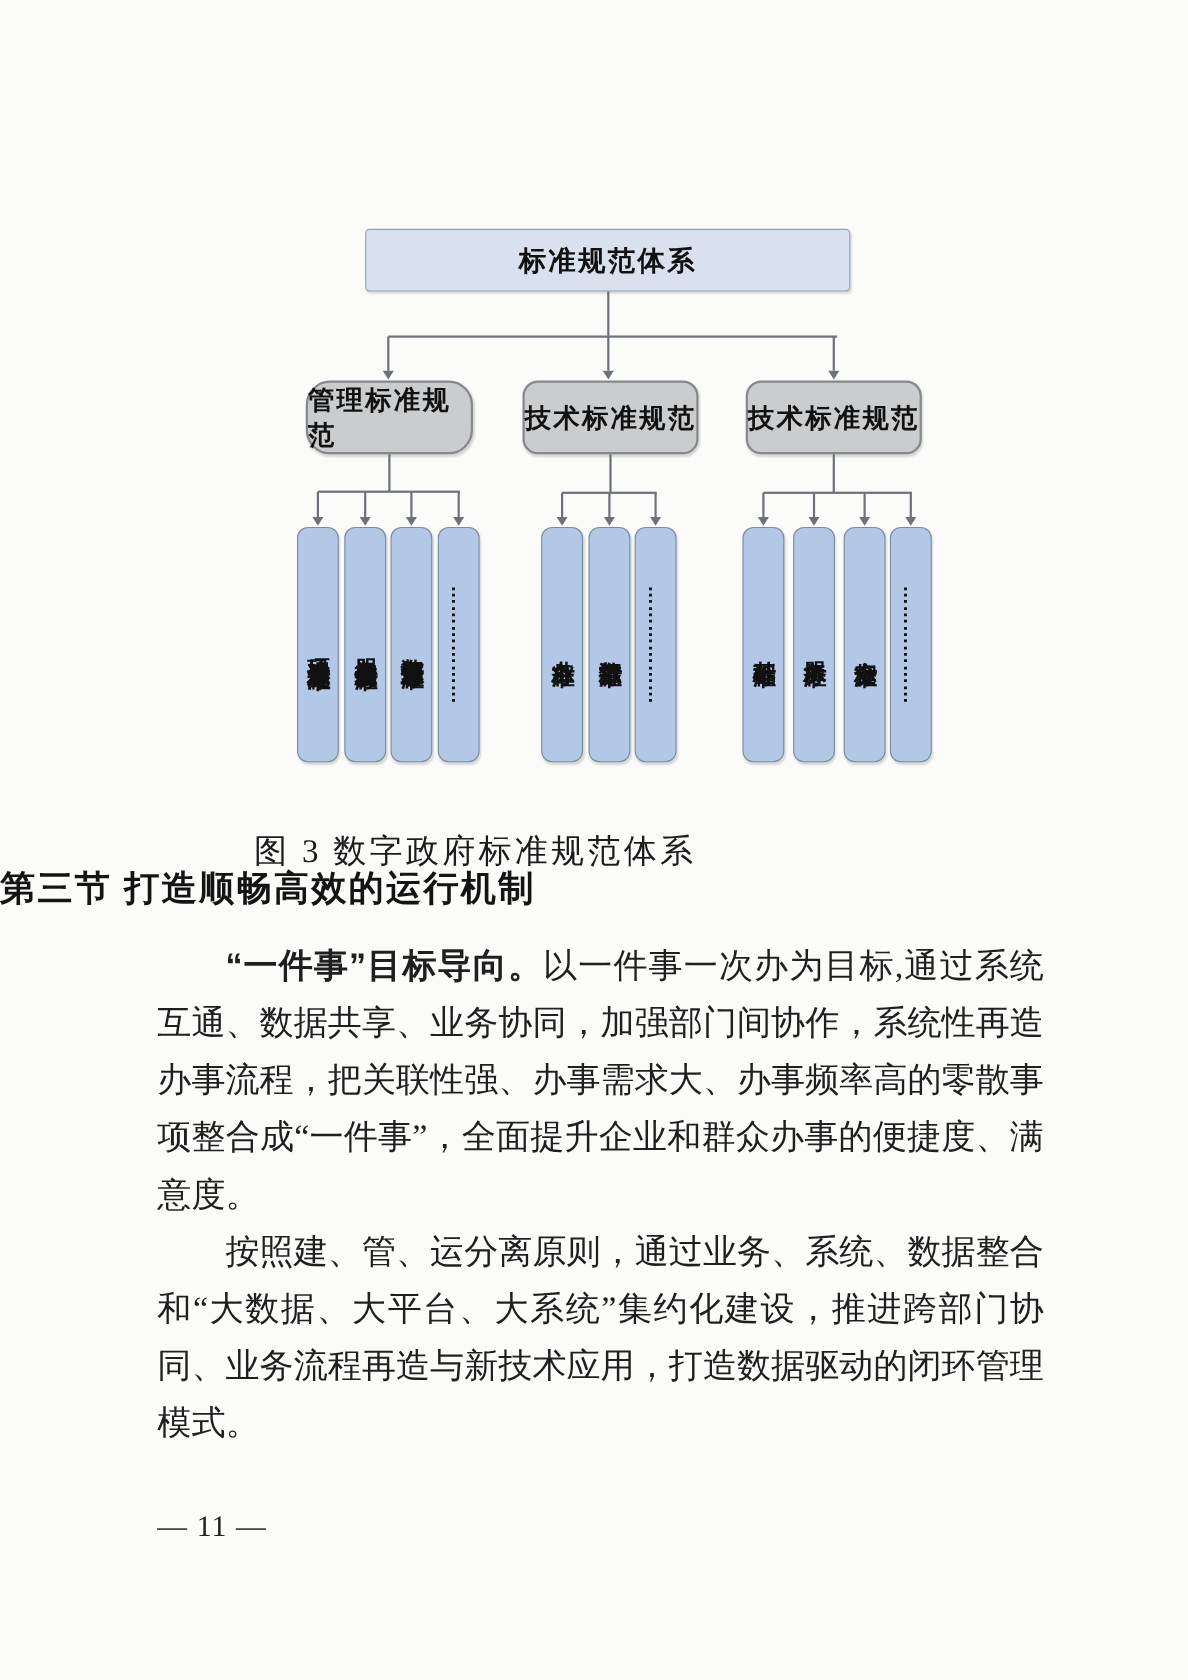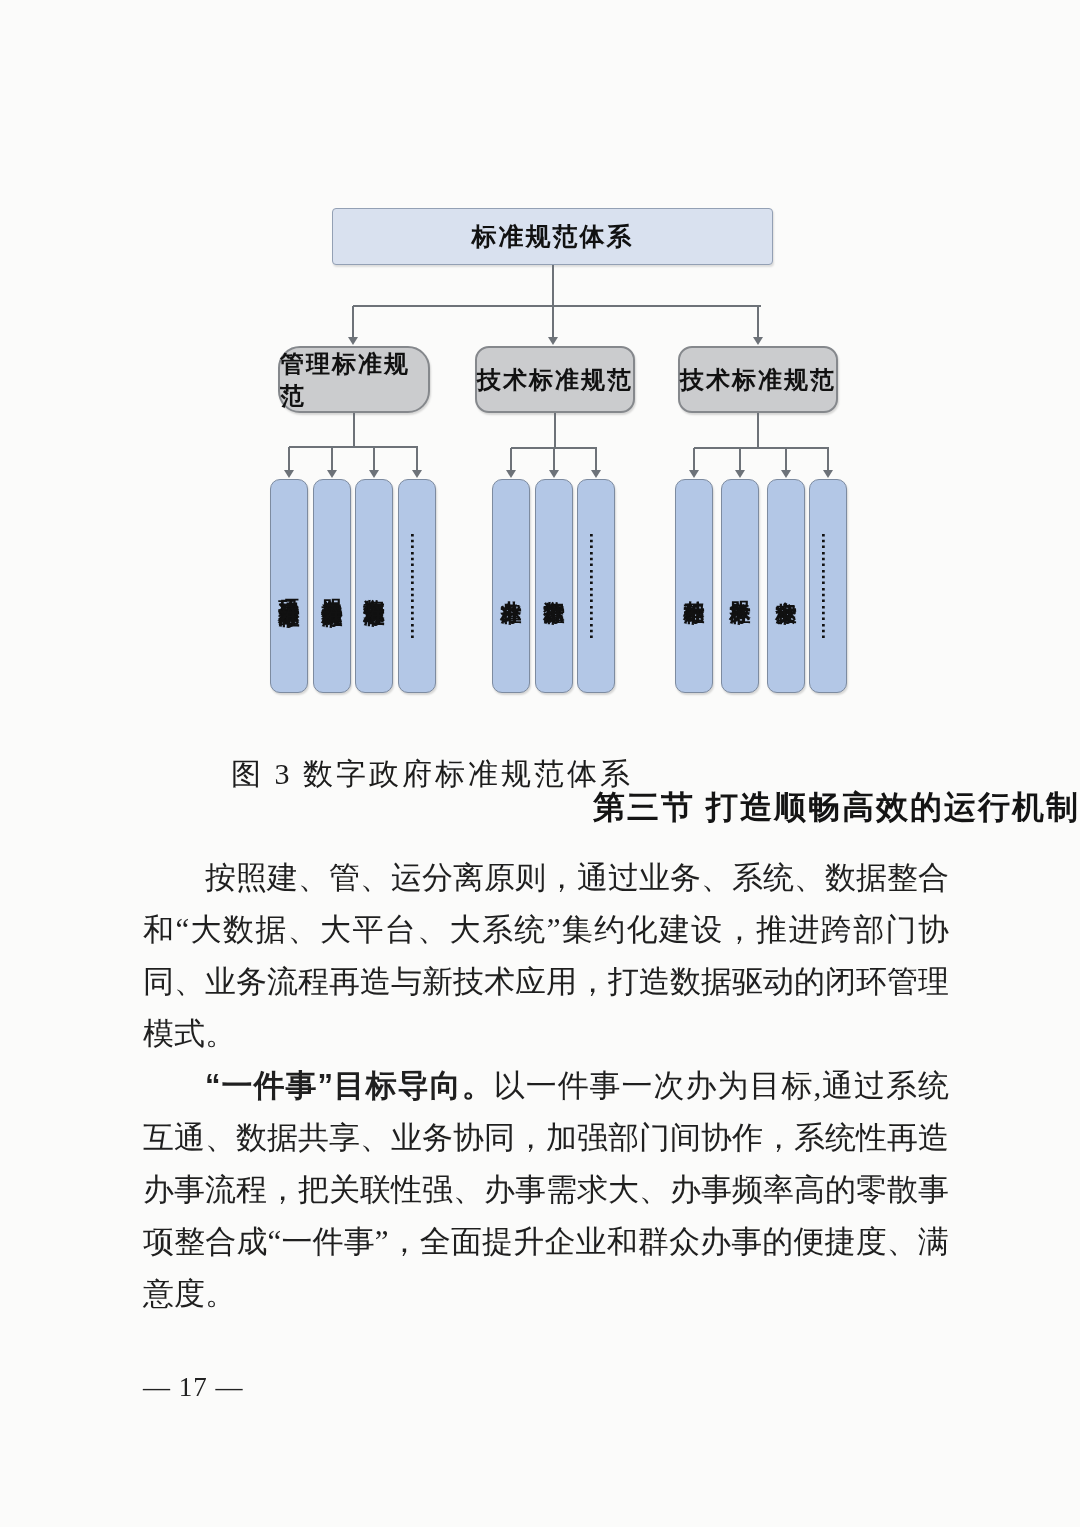--- a/index.html
+++ b/index.html
@@ -80,21 +80,21 @@
   .d-g2b{left:739px;top:448px;width:2px;height:22px;} .a-g2b{left:735px;top:470px;}
   .d-g2c{left:785px;top:448px;width:2px;height:22px;} .a-g2c{left:781px;top:470px;}
   .d-g2d{left:827px;top:448px;width:2px;height:22px;} .a-g2d{left:823px;top:470px;}
   
   .caption{
     position:absolute;left:0;top:726px;width:864px;
     text-align:center;font-size:30px;letter-spacing:3px;color:#1c1c1c;margin-top:28px;
   }
   .section-heading{
     position:absolute;left:0;top:786px;width:1080px;
-    text-align:right;font-size:32px;font-weight:bold;letter-spacing:2px;
+    text-align:left;font-size:32px;font-weight:bold;letter-spacing:2px;
     font-family:"Liberation Sans","DejaVu Sans",sans-serif;color:#141414;
   }
   .body-text{
     position:absolute;left:143px;top:852px;width:806px;
     font-size:31px;line-height:52px;text-align:justify;color:#1f1f1f;
   }
   .body-text p{margin:0;text-indent:2em;}
   .body-text .lead{font-weight:bold;font-family:"Liberation Sans","DejaVu Sans",sans-serif;}
   .page-footer{
     position:absolute;left:143px;top:1372px;
@@ -195,17 +195,17 @@
   <div class="node leaf-box leaf-dots" id="leaf-2-3">
     <span>………………</span>
   </div>
 </div>
 
 <div class="caption">图 3  数字政府标准规范体系</div>
 
 <div class="section-heading">第三节  打造顺畅高效的运行机制</div>
 
 <div class="body-text">
+  <p><span class="lead">“一件事”目标导向。</span><span class="plain">以一件事一次办为目标,通过系统互通、数据共享、业务协同，加强部门间协作，系统性再造办事流程，把关联性强、办事需求大、办事频率高的零散事项整合成“一件事”，全面提升企业和群众办事的便捷度、满意度。</span></p>
   <p><span class="plain">按照建、管、运分离原则，通过业务、系统、数据整合和“大数据、大平台、大系统”集约化建设，推进跨部门协同、业务流程再造与新技术应用，打造数据驱动的闭环管理模式。</span></p>
-  <p><span class="lead">“一件事”目标导向。</span><span class="plain">以一件事一次办为目标,通过系统互通、数据共享、业务协同，加强部门间协作，系统性再造办事流程，把关联性强、办事需求大、办事频率高的零散事项整合成“一件事”，全面提升企业和群众办事的便捷度、满意度。</span></p>
 </div>
 
-<div class="page-footer">— 17 —</div>
+<div class="page-footer">— 11 —</div>
 
 </body></html>

